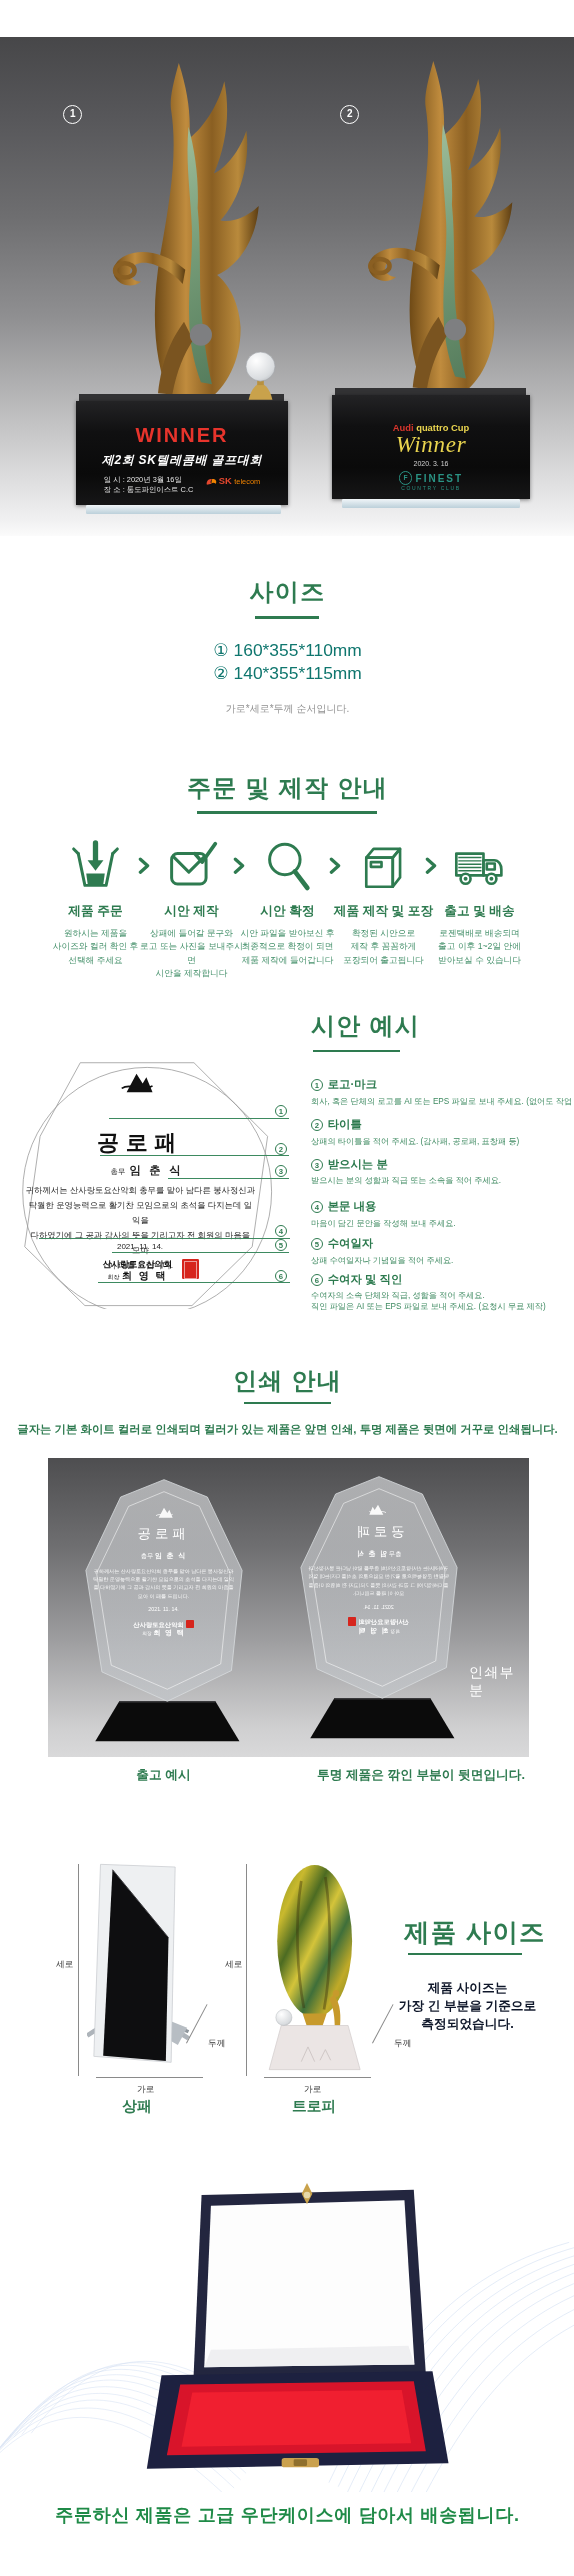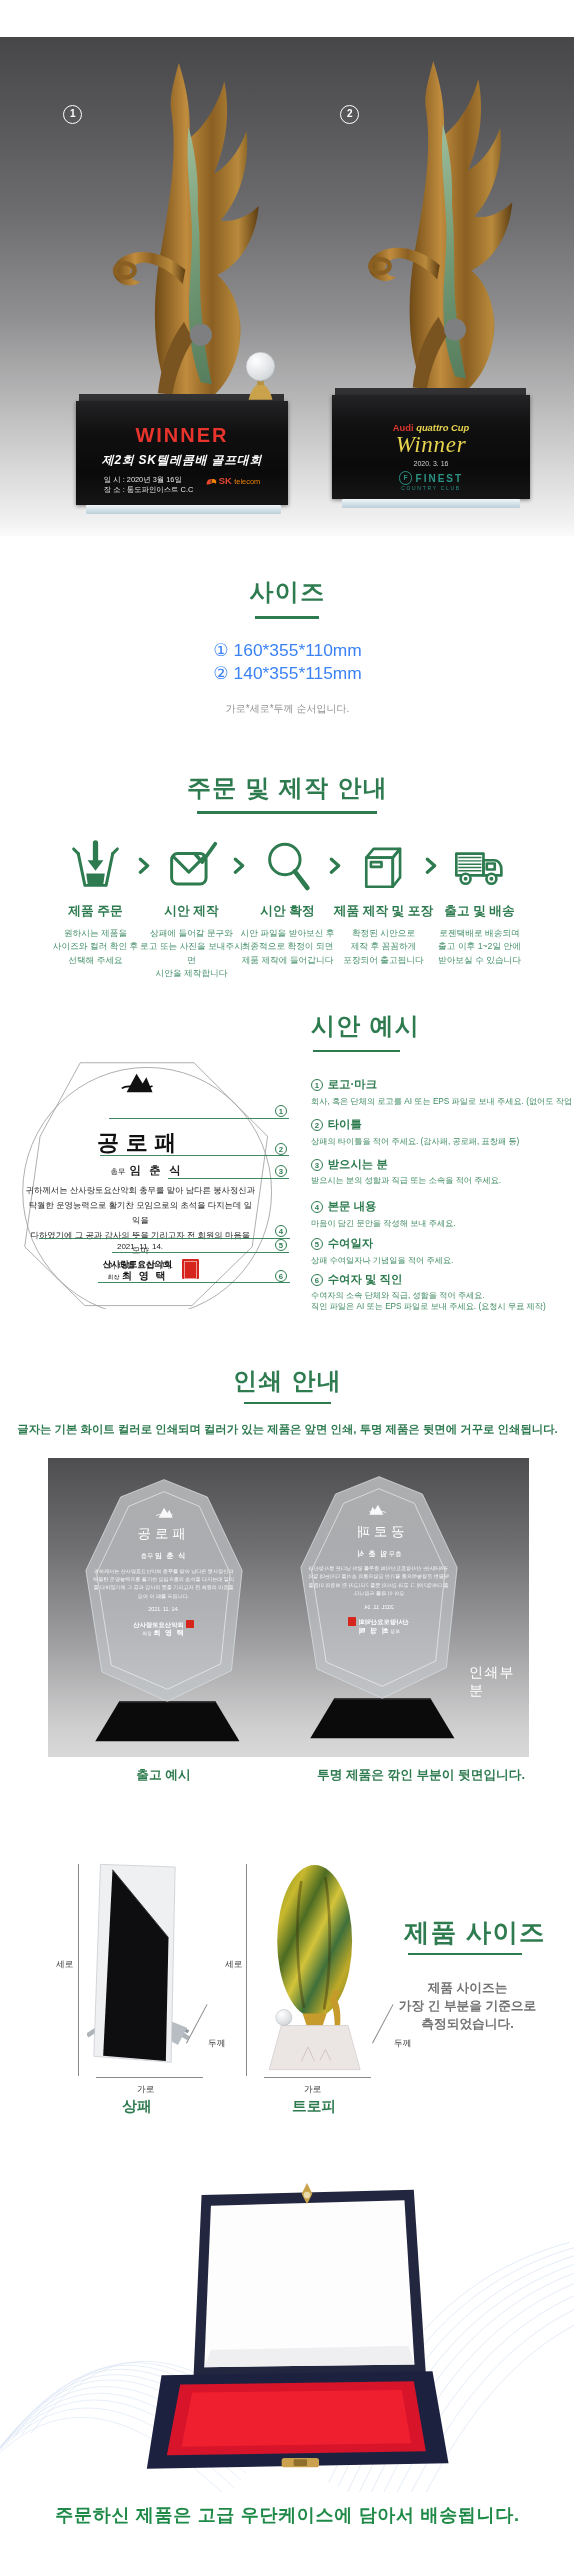--- a/index.html
+++ b/index.html
@@ -16,33 +16,33 @@
   .t-baseTop{background:#323234;height:6.7px;}
   .glass{background:linear-gradient(180deg,#f0f5f8,#bcd0da);border-radius:1.3px;}
   .winner{color:#e8342c;font-size:20px;font-weight:bold;letter-spacing:2px;margin-top:23px;}
   .t1-title{color:#fff;font-size:12px;font-weight:bold;margin-top:4.7px;letter-spacing:0.7px;font-style:italic;}
   .t1-info{display:flex;justify-content:center;align-items:flex-start;gap:10.7px;margin-top:6.7px;}
   .t1-lines{font-size:7.4px;color:#e6e6e6;text-align:left;line-height:10px;}
   .sk{display:flex;align-items:center;line-height:12px;}
   .sk-word{font-size:9.4px;font-weight:bold;color:#e4472e;}
   .sk-word .tel{color:#f08300;font-weight:normal;font-size:7.4px;}
   .t2-cup{font-size:9.4px;font-weight:bold;margin-top:27px;}
-  .t2-cup .audi{color:#d8352c;} .t2-cup .rest{color:#e9d44f;font-style:italic;}
+  .t2-cup .audi{color:#d8352c;} .t2-cup .rest{color:#e9d44f;}
   .t2-winner{font-family:"Liberation Serif","DejaVu Serif",serif;font-style:italic;
     color:#e9d44f;font-size:23px;margin-top:-1.3px;letter-spacing:0.7px;}
   .t2-date{color:#cfcfcf;font-size:7px;margin-top:2px;}
   .t2-club{margin-top:4px;color:#2a9384;}
   .crest{display:inline-block;width:11.4px;height:11.4px;border:0.9px solid #2a9384;border-radius:50%;
     font-size:6.7px;font-weight:bold;line-height:11.4px;vertical-align:middle;margin-right:3.3px;}
   .t2-clubname{font-size:10px;font-weight:bold;letter-spacing:2px;vertical-align:middle;}
   .t2-clubsub{font-size:5px;letter-spacing:1.7px;margin-top:0.7px;}
   
   .h1{width:575px;text-align:center;font-size:24px;font-weight:bold;color:#2e7b50;letter-spacing:1.3px;}
   .rule{background:#2e7b50;height:2.7px;}
-  .sz-line{width:575px;text-align:center;font-size:17.4px;color:#3b82f6;}
+  .sz-line{width:575px;text-align:center;font-size:17.4px;color:#0f766e;}
   .sz-note{width:575px;text-align:center;font-size:10px;color:#8f8f8f;}
   
   .step{width:107px;text-align:center;}
   .step .ic{width:53px;height:53px;margin:0 auto;}
   .step .lbl{margin-top:10.7px;font-size:12.7px;font-weight:bold;color:#2e7b50;}
   .step .dsc{margin-top:7.4px;font-size:8.7px;color:#44906a;line-height:13.4px;white-space:pre-line;}
   .chev{width:12px;height:17.4px;}
   
   .pq-title{font-size:22px;font-weight:bold;color:#111;letter-spacing:6.7px;text-align:center;}
   .pq-recip{text-align:center;color:#222;}
@@ -73,21 +73,21 @@
   .cr-org .o1{font-size:6.3px;font-weight:bold;}
   .cr-org .pre{font-size:4.7px;margin-right:2px;}
   .cr-org .nm{font-size:7px;font-weight:bold;letter-spacing:1.3px;}
   .cr-seal{display:inline-block;width:7.4px;height:8.7px;background:#d6251d;vertical-align:middle;margin-left:2.7px;border-radius:0.7px;}
   .mirror{transform:scaleX(-1);}
   .print-label{color:#fff;font-size:14px;letter-spacing:1.3px;}
   .cap{font-size:12.7px;font-weight:bold;color:#2e7b50;text-align:center;}
   
   .mline{background:#8a8a8a;}
   .mlabel{font-size:8.7px;color:#333;}
-  .ps-desc{font-size:12.7px;font-weight:bold;color:#737373;line-height:18px;text-align:center;white-space:pre-line;}
+  .ps-desc{font-size:12.7px;font-weight:bold;color:#0f172a;line-height:18px;text-align:center;white-space:pre-line;}
   .ps-cap{font-size:14.7px;font-weight:bold;color:#2e7b50;text-align:center;}
   
   .final-note{width:575px;text-align:center;font-size:18px;font-weight:bold;color:#1f8a47;letter-spacing:0.7px;}
 </style>
 </head>
 <body>
 
 <svg width="0" height="0" style="position:absolute">
   <defs>
     <linearGradient id="gBronze" x1="0" y1="0" x2="1" y2="0">

